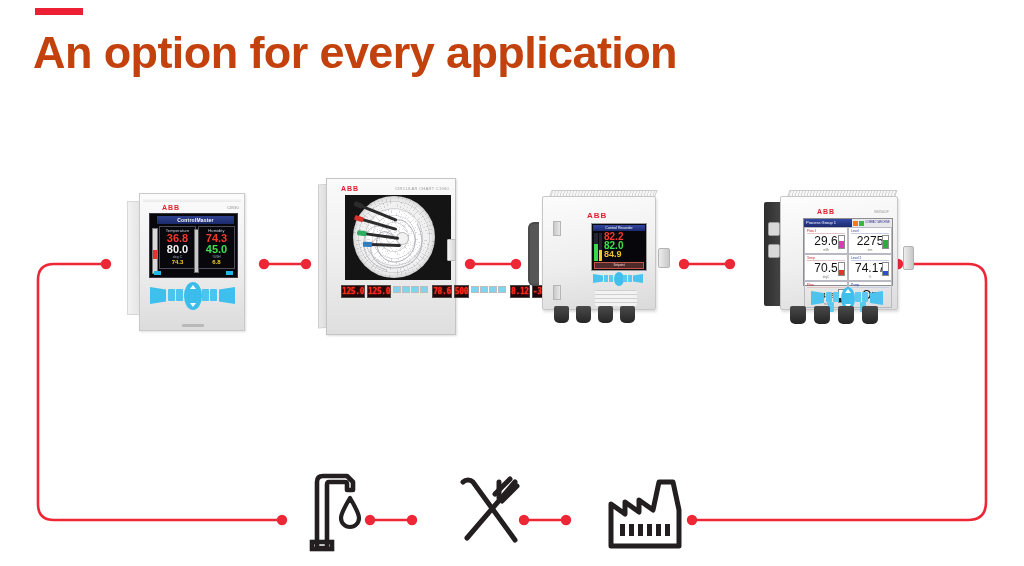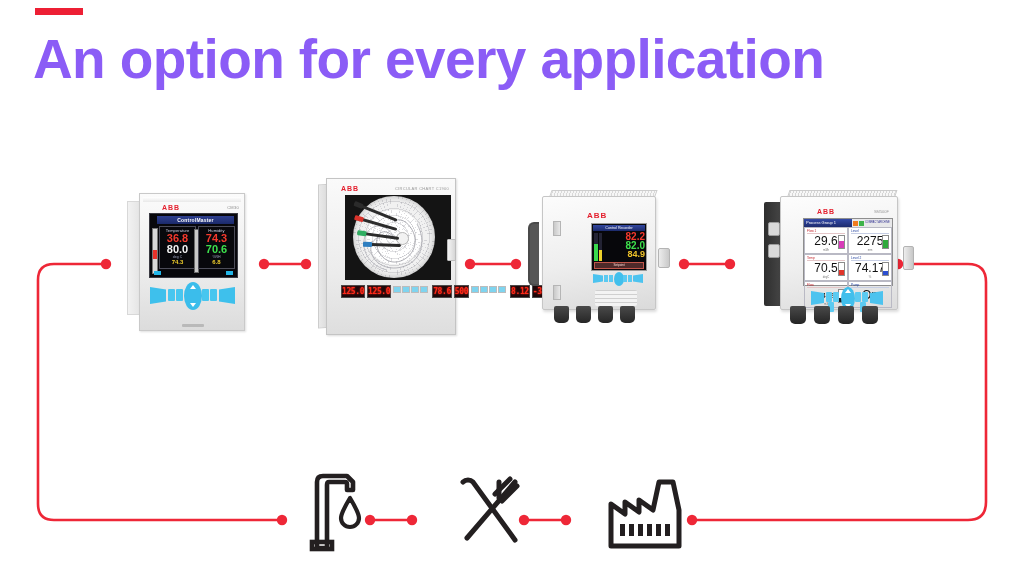--- a/index.html
+++ b/index.html
@@ -24,23 +24,23 @@
     left: 35px;
     top: 8px;
     width: 48px;
     height: 7px;
     background: #ed1f34;
   }
   .page-title {
     position: absolute;
     left: 33px;
     top: 27px;
-    font-size: 55px;
+    font-size: 45px;
     font-weight: bold;
-    color: #8b5cf6;
+    color: #c2410c;
     letter-spacing: -0.6px;
     white-space: nowrap;
     font-family: "Liberation Sans", sans-serif;
   }
 
   
   .loop-svg {
     position: absolute;
     left: 0;
     top: 0;
@@ -289,21 +289,21 @@
   #dev3 .d3-bars i { flex: 1; display: block; background: #232334; position: relative; }
   #dev3 .d3-bars i:after {
     content: ""; position: absolute; left: 0; bottom: 0; width: 100%;
   }
   #dev3 .d3-bars i.g:after { height: 60%; background: #39d94c; }
   #dev3 .d3-bars i.y:after { height: 40%; background: #edd02b; }
   #dev3 .d3-vals {
     position: absolute; left: 12px; right: 1px; top: 8px;
   }
   #dev3 .d3-vals span {
-    display: block; text-align: right; font-weight: bold; line-height: 9px;
+    display: block; text-align: left; font-weight: bold; line-height: 9px;
   }
   #dev3 .v-red { color: #f6392c; font-size: 10px; }
   #dev3 .v-green { color: #3de04d; font-size: 10px; }
   #dev3 .v-yellow { color: #f0c32a; font-size: 9px; }
   #dev3 .d3-foot {
     position: absolute; left: 2px; right: 2px; bottom: 1px; height: 5px;
     background: #4e2a2a; border: 1px solid #c0554a;
     color: #ffd9d3; font-size: 3px; text-align: center; line-height: 5px;
   }
   #dev3 .d3-keypad {
@@ -510,21 +510,21 @@
             <span class="lbl">Temperature</span>
             <span class="v1 c-red">36.8</span>
             <span class="v2 c-white">80.0</span>
             <span class="unit">deg C</span>
             <span class="v3">74.3</span>
             <span class="minibar"></span>
           </div>
           <div class="d1-col">
             <span class="lbl">Humidity</span>
             <span class="v1 c-red">74.3</span>
-            <span class="v2 c-green">70.6</span>
+            <span class="v2 c-green">45.0</span>
             <span class="unit">%RH</span>
             <span class="v3">6.8</span>
           </div>
         </div>
         <div class="d1-statusbar">
           <span class="chip"></span>
           <span class="chip"></span>
         </div>
       </div>
       <div class="keypad">

